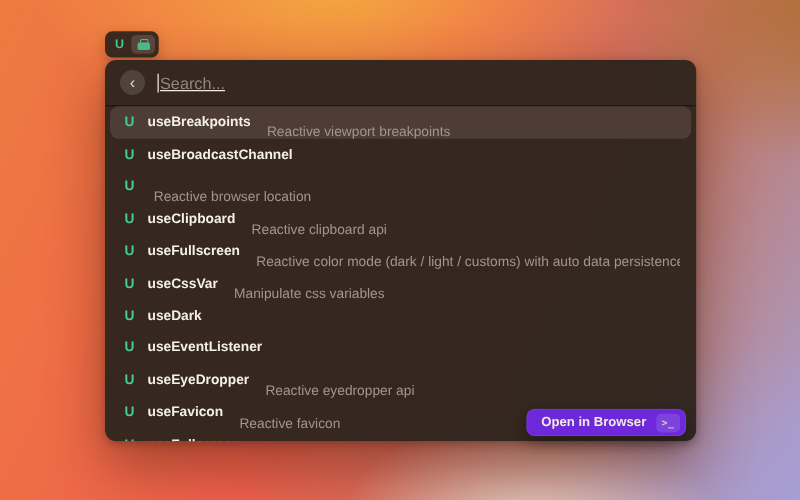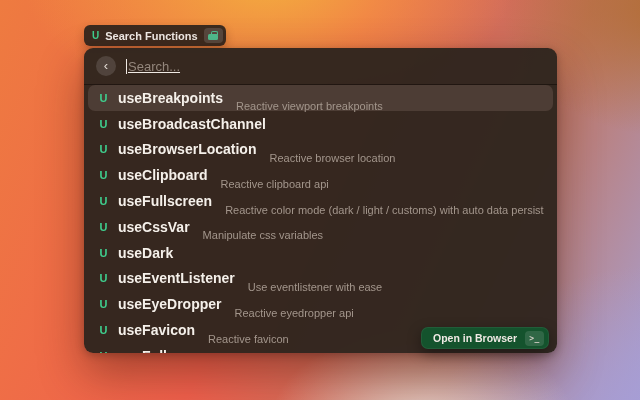--- a/index.html
+++ b/index.html
@@ -69,52 +69,51 @@
     height:25.8px; margin:0 4px; padding:0 9px;
     display:flex; align-items:center;
     border-radius:7px;
   }
   .row.selected { background:#4d3d35; }
   .u-icon {
     width:13px; text-align:center; flex:0 0 13px;
     font-size:11px; font-weight:800; color:#3fcf8e;
   }
   .fn-name {
-    margin-left:8px; font-size:14px; font-weight:700; color:#f5f0ea; white-space:nowrap;
+    margin-left:8px; font-size:11px; font-weight:700; color:#f5f0ea; white-space:nowrap;
   }
   .fn-desc {
     margin-left:13px; font-size:11px; color:#a3968c; white-space:nowrap; overflow:hidden;margin-top:17px;
   }
 
   
   .action-btn {
     position:absolute; right:91px; top:327px; height:22px;
     display:flex; align-items:center; gap:8px;
     padding:0 4px 0 11px;
-    background:#14532d;
+    background:#6d28d9;
     border:1px solid rgba(255,255,255,0.06);
     border-radius:7px;
     box-shadow:0 5px 14px rgba(0,0,0,0.38);
     cursor:pointer;
   }
   .action-label { font-size:10.5px; font-weight:600; color:#efe9e4; white-space:nowrap; }
   .action-keycap {
     min-width:19px; height:15px; padding:0 3px;
     border-radius:4px; background:rgba(255,255,255,0.12);
     display:grid; place-items:center;
     font-family:"DejaVu Sans Mono","Liberation Mono",monospace;
     font-size:8px; font-weight:700; color:#d6cfc8; letter-spacing:0.5px;
   }
 </style>
 </head>
 <body>
 
 <div class="hint-pill">
   <span class="pill-u">U</span>
-  <span class="pill-label">Search Functions</span>
   <span class="pill-badge">
     <span class="briefcase"></span>
   </span>
 </div>
 
 <div class="palette">
   <div class="search-row">
     <span class="back-btn">‹</span>
     <span class="input-wrap">
       <span class="caret"></span>
@@ -126,21 +125,20 @@
     <span class="u-icon">U</span>
     <span class="fn-name">useBreakpoints</span>
     <span class="fn-desc">Reactive viewport breakpoints</span>
   </div>
       <div class="row">
     <span class="u-icon">U</span>
     <span class="fn-name">useBroadcastChannel</span>
   </div>
       <div class="row">
     <span class="u-icon">U</span>
-    <span class="fn-name">useBrowserLocation</span>
     <span class="fn-desc">Reactive browser location</span>
   </div>
       <div class="row">
     <span class="u-icon">U</span>
     <span class="fn-name">useClipboard</span>
     <span class="fn-desc">Reactive clipboard api</span>
   </div>
       <div class="row">
     <span class="u-icon">U</span>
     <span class="fn-name">useFullscreen</span>
@@ -151,21 +149,20 @@
     <span class="fn-name">useCssVar</span>
     <span class="fn-desc">Manipulate css variables</span>
   </div>
       <div class="row">
     <span class="u-icon">U</span>
     <span class="fn-name">useDark</span>
   </div>
       <div class="row">
     <span class="u-icon">U</span>
     <span class="fn-name">useEventListener</span>
-    <span class="fn-desc">Use eventlistener with ease</span>
   </div>
       <div class="row">
     <span class="u-icon">U</span>
     <span class="fn-name">useEyeDropper</span>
     <span class="fn-desc">Reactive eyedropper api</span>
   </div>
       <div class="row">
     <span class="u-icon">U</span>
     <span class="fn-name">useFavicon</span>
     <span class="fn-desc">Reactive favicon</span>

